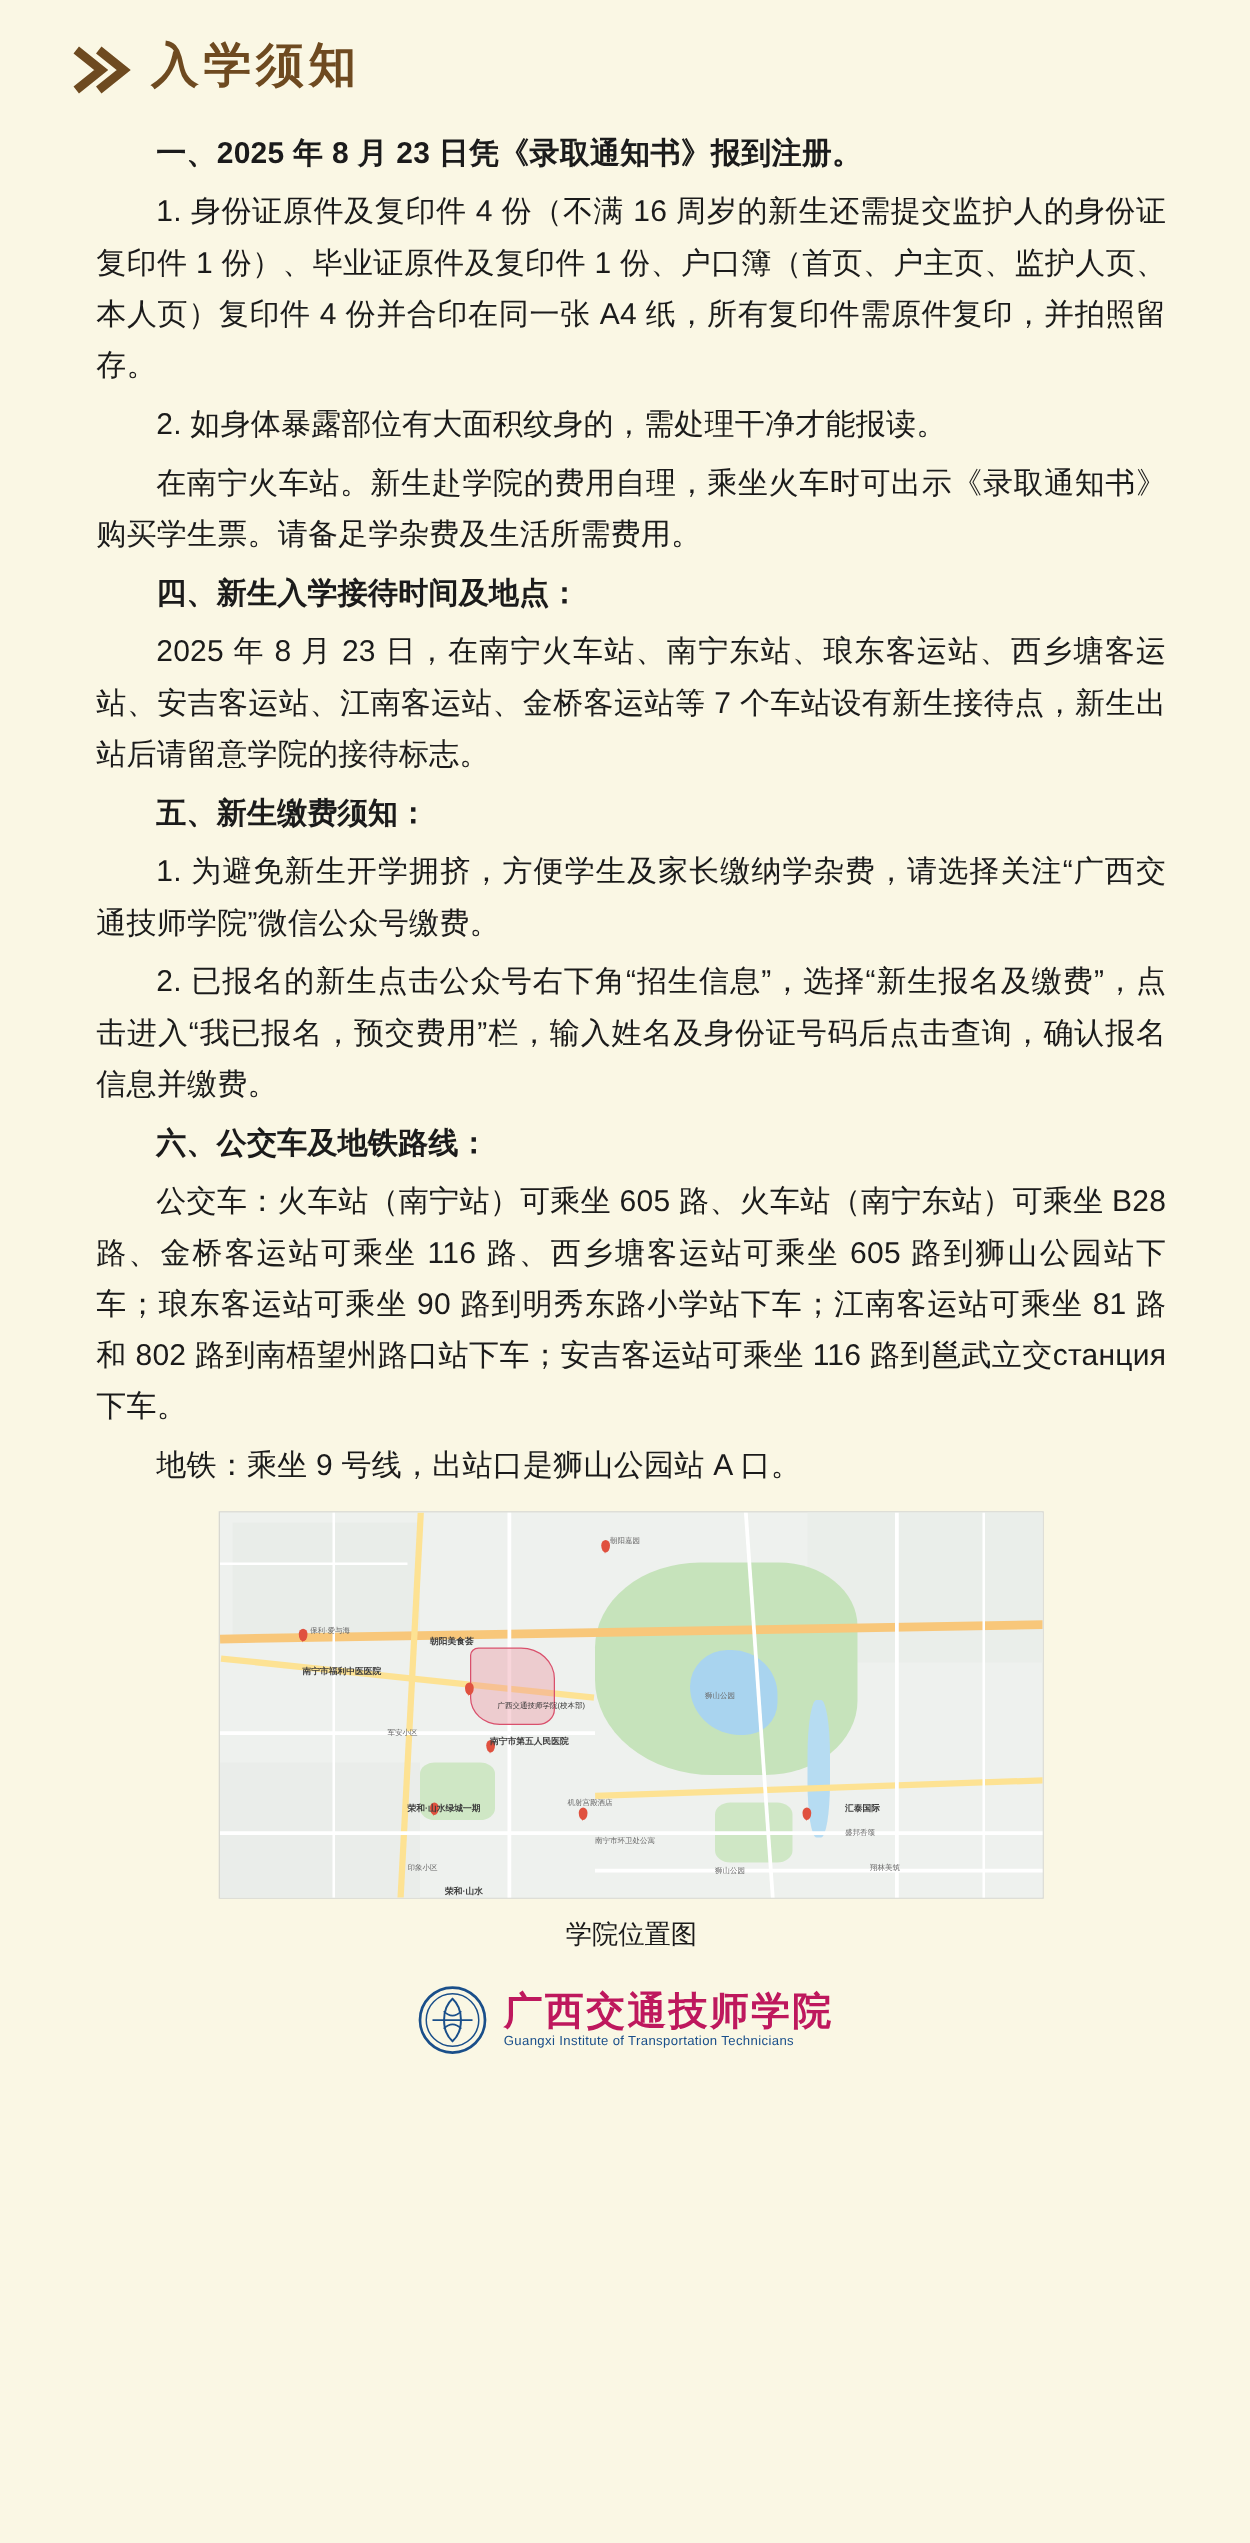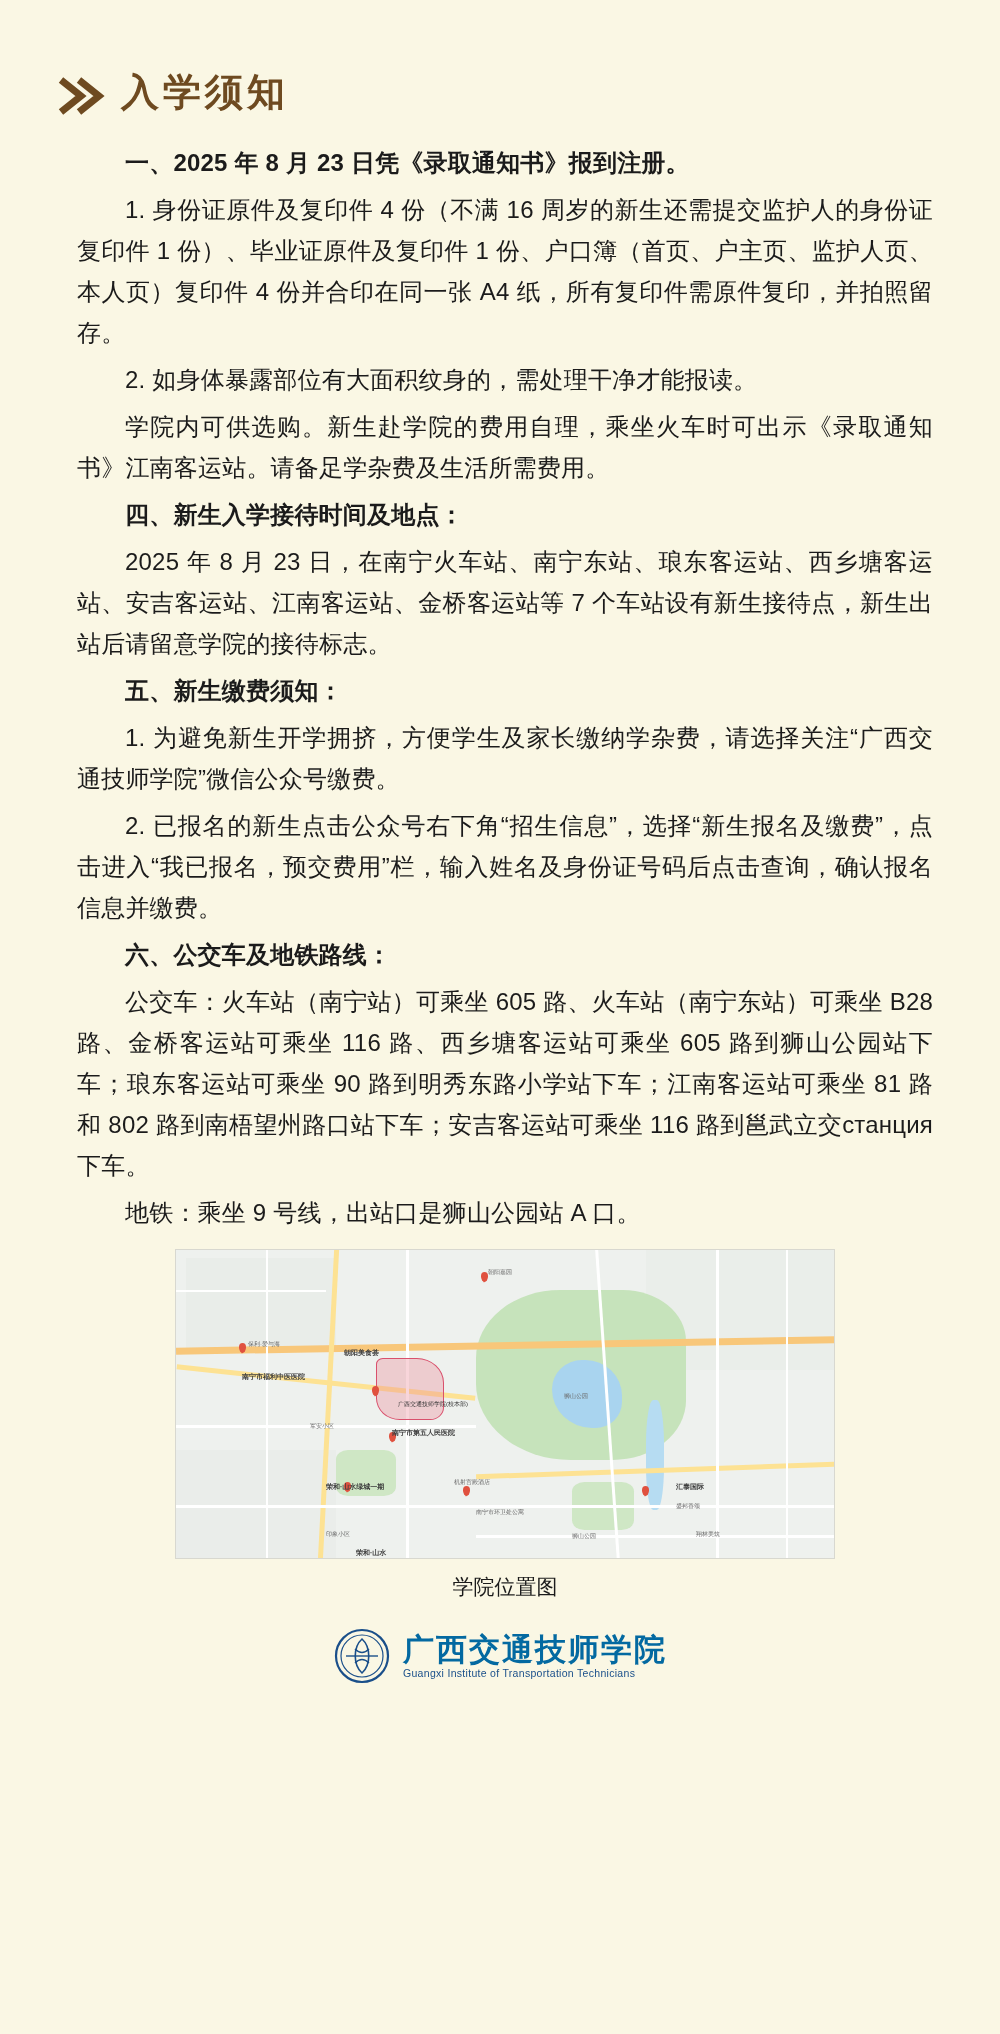--- a/index.html
+++ b/index.html
@@ -20,21 +20,21 @@
     height: 2034px;
     background: #faf7e4;
     position: relative;
     box-sizing: border-box;
     padding: 0 55px;
   }
   
   .header {
     display: flex;
     align-items: center;
-    padding-top: 66px;
+    padding-top: 26px;
     padding-left: 0px;
     margin-bottom: 24px;
   }
   .chev {
     width: 52px;
     height: 52px;
     margin-right: 14px;
     flex: 0 0 auto;
     position: relative;
     top: 4px;
@@ -154,21 +154,21 @@
   }
   .logo-mark {
     width: 58px;
     height: 58px;
     margin-right: 12px;
     flex: 0 0 auto;
   }
   .logo-text-cn {
     font-size: 31px;
     font-weight: bold;
-    color: #0369a1;
+    color: #be185d;
     letter-spacing: 2px;
     line-height: 34px;
     font-family: "DejaVu Serif", serif;
   }
   .logo-text-en {
     font-size: 10.5px;
     color: #1a4f8a;
     letter-spacing: 0.3px;
     line-height: 14px;
   }
@@ -188,21 +188,21 @@
     <div class="header-title">入学须知</div>
   </div>
 
   <div class="content">
 
     <p class="indent bold">一、2025 年 8 月 23 日凭《录取通知书》报到注册。</p>
 
     <p class="indent">1. 身份证原件及复印件 4 份（不满 16 周岁的新生还需提交监护人的身份证复印件 1 份）、毕业证原件及复印件 1 份、户口簿（首页、户主页、监护人页、本人页）复印件 4 份并合印在同一张 A4 纸，所有复印件需原件复印，并拍照留存。</p>
     <p class="indent">2. 如身体暴露部位有大面积纹身的，需处理干净才能报读。</p>
 
-    <p class="indent">学院内可供选购。新生赴学院的费用自理，乘坐火车时可出示《录取通知书》江南客运站。请备足学杂费及生活所需费用。</p>
+    <p class="indent">在南宁火车站。新生赴学院的费用自理，乘坐火车时可出示《录取通知书》购买学生票。请备足学杂费及生活所需费用。</p>
 
     <p class="indent bold">四、新生入学接待时间及地点：</p>
     <p class="indent">2025 年 8 月 23 日，在南宁火车站、南宁东站、琅东客运站、西乡塘客运站、安吉客运站、江南客运站、金桥客运站等 7 个车站设有新生接待点，新生出站后请留意学院的接待标志。</p>
 
     <p class="indent bold">五、新生缴费须知：</p>
     <p class="indent">1. 为避免新生开学拥挤，方便学生及家长缴纳学杂费，请选择关注“广西交通技师学院”微信公众号缴费。</p>
     <p class="indent">2. 已报名的新生点击公众号右下角“招生信息”，选择“新生报名及缴费”，点击进入“我已报名，预交费用”栏，输入姓名及身份证号码后点击查询，确认报名信息并缴费。</p>
 
     <p class="indent bold">六、公交车及地铁路线：</p>
     <p class="indent">公交车：火车站（南宁站）可乘坐 605 路、火车站（南宁东站）可乘坐 B28 路、金桥客运站可乘坐 116 路、西乡塘客运站可乘坐 605 路到狮山公园站下车；琅东客运站可乘坐 90 路到明秀东路小学站下车；江南客运站可乘坐 81 路和 802 路到南梧望州路口站下车；安吉客运站可乘坐 116 路到邕武立交станция下车。</p>

